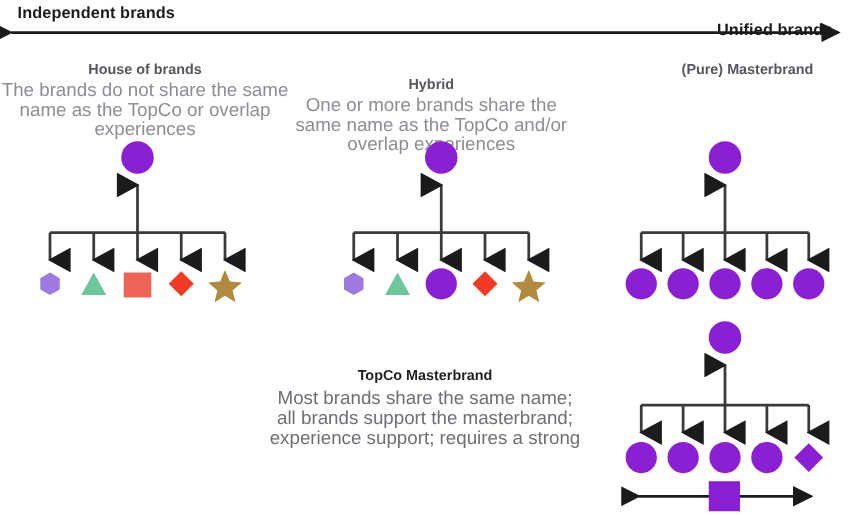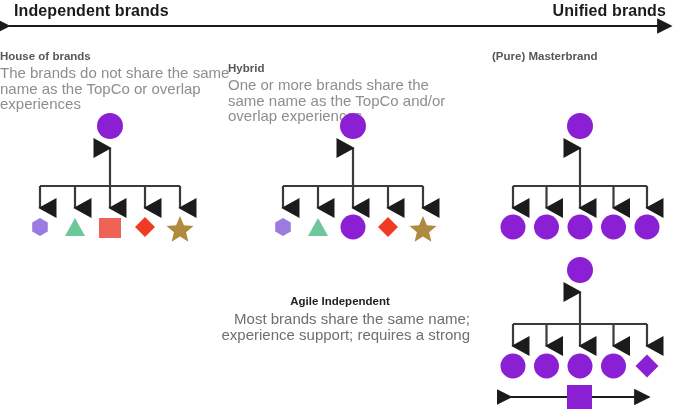--- a/index.html
+++ b/index.html
@@ -8,33 +8,34 @@
     background:#ffffff;
     font-family:"Liberation Sans", sans-serif;
     overflow:hidden;
     position:relative;
   }
   .stage{position:absolute;left:0;top:0;width:680px;height:412px;}
 
   
   .axis-label{
     position:absolute;
-    font-size:16px;
+    font-size:13px;
     font-weight:bold;
     color:#1b1b1b;
     letter-spacing:.1px;
     white-space:nowrap;
   }
   .axis-label.left{left:14px;top:2px;}
-  .axis-label.right{right:14px;top:2px;}
+  .axis-label.right{right:14px;top:16px;}
   .axis-svg{position:absolute;left:0;top:18px;width:680px;height:16px;}
 
   
   .col-head{
     position:absolute;
+    text-align:center;
   }
   .col-title{
     font-size:11.5px;
     font-weight:bold;
     color:#56565c;
     margin:0 0 3px 0;
     white-space:nowrap;
   }
   .col-desc{
     font-size:15px;
@@ -45,21 +46,21 @@
 
   
   .agile-cap{
     position:absolute;
     text-align:center;
     width:260px;
     left:210px;
     top:295px;
   }
   .agile-cap .col-title{color:#1f1f22;margin-bottom:4px;font-size:11.5px;}
-  .agile-cap .col-desc{color:#6e6e74;line-height:16px;text-align:right;}
+  .agile-cap .col-desc{color:#6e6e74;line-height:16px;}
 
   
   .diagram{position:absolute;}
 </style>
 </head>
 <body>
 
 <div class="stage">
 
   <div class="axis-label left">Independent brands</div>
@@ -162,22 +163,23 @@
     <line x1="116.5" y1="74" x2="116.5" y2="96" stroke="#3a3a3a" stroke-width="2.2" marker-end="url(#dn3)"></line>
     <line x1="150" y1="74" x2="150" y2="96" stroke="#3a3a3a" stroke-width="2.2" marker-end="url(#dn3)"></line>
     <circle cx="16" cy="115" r="12.5" fill="#8B1FD4"></circle>
     <circle cx="49.5" cy="115" r="12.5" fill="#8B1FD4"></circle>
     <circle cx="83" cy="115" r="12.5" fill="#8B1FD4"></circle>
     <circle cx="116.5" cy="115" r="12.5" fill="#8B1FD4"></circle>
     <circle cx="150" cy="115" r="12.5" fill="#8B1FD4"></circle>
   </svg>
 
   <div class="agile-cap">
-    <div class="col-title">Agile Independent</div>
+    <div class="col-title">TopCo Masterbrand</div>
     <div class="col-desc">Most brands share the same name;</div>
+    <div class="col-desc">all brands support the masterbrand;</div>
     <div class="col-desc">experience support; requires a strong</div>
   </div>
 
   <svg class="diagram" style="left:497px;top:256px;" width="180" height="156" viewBox="0 0 180 156">
     <defs>
       <marker id="dn4" viewBox="0 0 12 12" refX="6" refY="11" markerWidth="9" markerHeight="9" orient="auto">
         <path d="M0,1 L12,1 L6,12 z" fill="#1b1b1b"></path>
       </marker>
       <marker id="up4" viewBox="0 0 12 12" refX="6" refY="11" markerWidth="9" markerHeight="9" orient="auto">
         <path d="M0,1 L12,1 L6,12 z" fill="#1b1b1b"></path>

